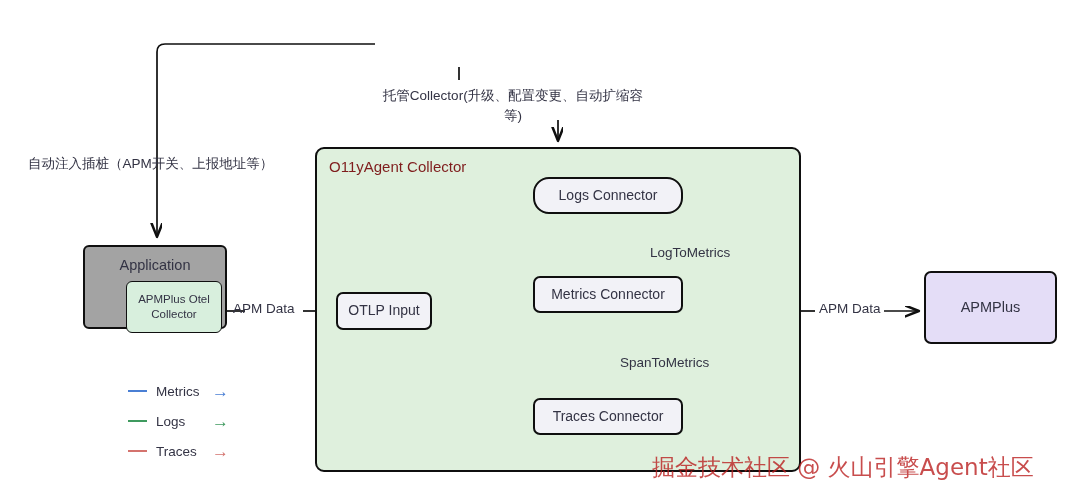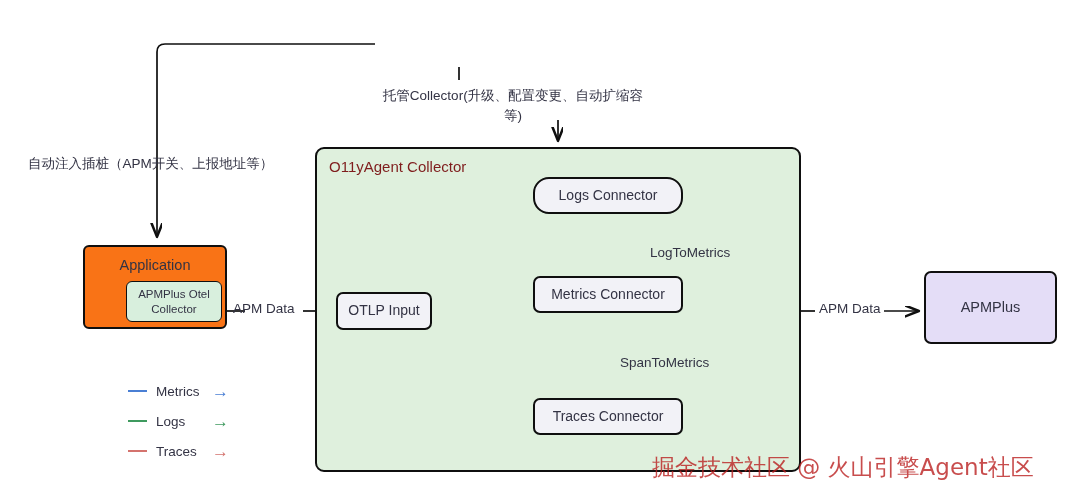--- a/index.html
+++ b/index.html
@@ -46,34 +46,34 @@
     display: block;
   }
   .collector-title {
     position: absolute;
     left: 12px; top: 9px;
     font-size: 15px;
     color: #7f1d1d;
   }
   .node-app {
     left: 83px; top: 245px; width: 144px; height: 84px;
-    background: #f97316;
+    background: #a3a3a3;
     border-radius: 6px;
     display: block;
   }
   .app-title {
     position: absolute;
     left: 0; right: 0; top: 9px;
     text-align: center;
     font-size: 14.5px;
     color: #333344;
   }
   .node-javaagent {
     position: absolute;
-    left: 41px; top: 34px; width: 96px; height: 41px;
+    left: 41px; top: 34px; width: 96px; height: 52px;
     background: #d8efdd;
     border: 1.6px solid #0f0f0f;
     border-radius: 6px;
     display: flex;
     align-items: center;
     justify-content: center;
     font-size: 11.5px;
     color: #333344;
     text-align: center;
     line-height: 1.3;

